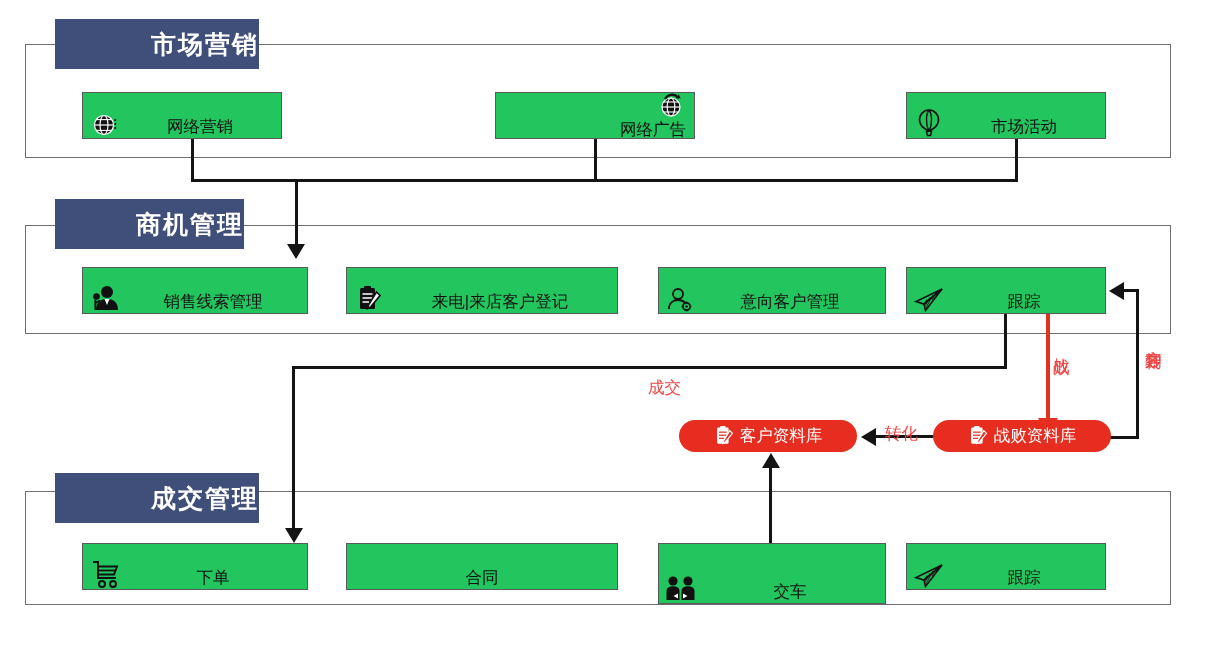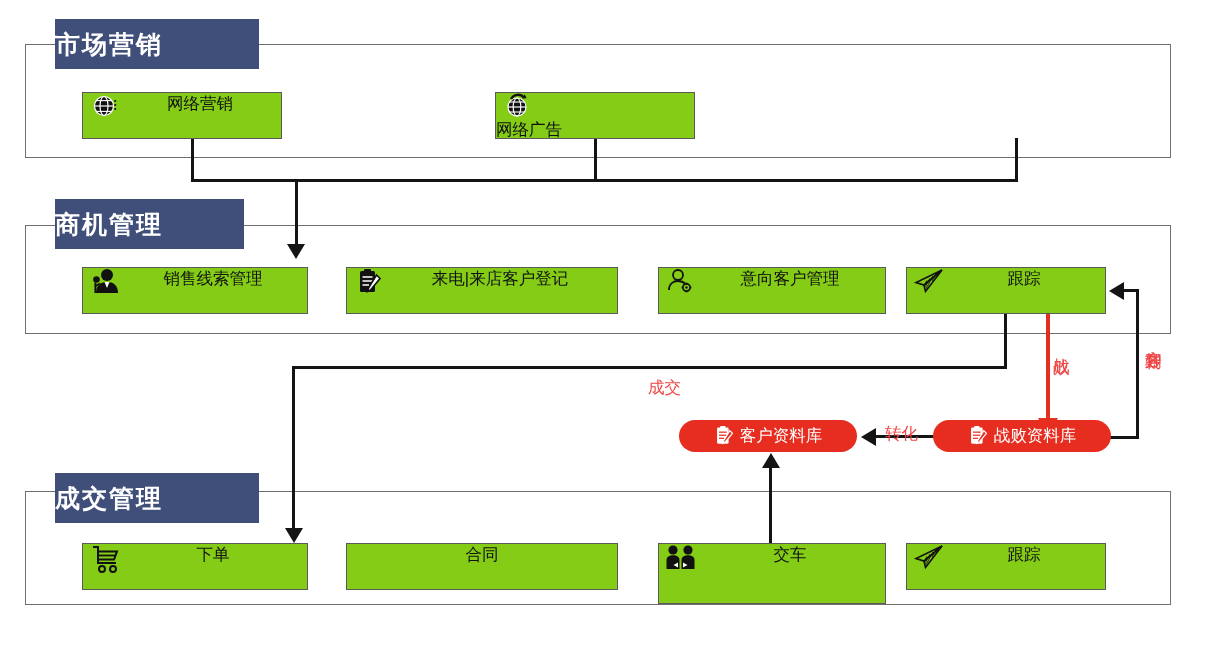--- a/index.html
+++ b/index.html
@@ -5,29 +5,29 @@
   html,body{margin:0;padding:0;background:#ffffff;}
   body{width:1216px;height:645px;font-family:"Liberation Sans","DejaVu Sans",sans-serif;}
   #stage{position:relative;width:1216px;height:645px;overflow:hidden;background:#fff;}
 
   
   .section-box{position:absolute;border:1.4px solid #6f6f6f;background:transparent;box-sizing:border-box;}
 
   
   .section-header{
     position:absolute;background:#3f4f7a;color:#ffffff;
-    display:flex;align-items:center;justify-content:flex-start;
+    display:flex;align-items:center;justify-content:flex-end;
     font-size:25px;font-weight:bold;letter-spacing:2px;
     box-sizing:border-box;z-index:6;
   }
 
   
   .node{
-    position:absolute;border:1.3px solid #5a5a5a;background:#84cc16;
-    display:flex;align-items:flex-start;box-sizing:border-box;z-index:5;
+    position:absolute;border:1.3px solid #5a5a5a;background:#22c55e;
+    display:flex;align-items:flex-end;box-sizing:border-box;z-index:5;
   }
   .node .ico{width:44px;display:flex;align-items:center;justify-content:center;flex:0 0 auto;}
   .node .lbl{flex:1 1 auto;text-align:center;font-size:16.5px;color:#111;padding-right:8px;white-space:nowrap;}
   .node.noicon .lbl{padding-right:0;}
 
   
   .pill{
     position:absolute;background:#e62d1f;border-radius:22px;color:#fff;
     display:flex;align-items:center;justify-content:center;gap:6px;
     font-size:16.5px;box-sizing:border-box;z-index:7;
@@ -86,20 +86,31 @@
         <line x1="3" y1="14" x2="21" y2="14" stroke="#fff" stroke-width="1.2"></line>
         <line x1="4.7" y1="9" x2="19.3" y2="9" stroke="#fff" stroke-width="1.1"></line>
         <line x1="4.7" y1="19" x2="19.3" y2="19" stroke="#fff" stroke-width="1.1"></line>
         <path d="M6 6 A8 8 0 0 1 19 4.5" fill="none" stroke="#111" stroke-width="2.4"></path>
         <path d="M19.6 1.2 L21.6 5.2 L17.2 5.6 Z" fill="#111"></path>
       </svg>
     </span>
     <span class="lbl">网络广告</span>
   </div>
 
+  <div class="node" style="left:906px;top:92px;width:200px;height:47px;">
+    <span class="ico">
+      <svg width="26" height="30" viewBox="0 0 26 30">
+        <path d="M13 2 C19 2 22.5 7 22.5 12 C22.5 17 17.5 21 13 23 C8.5 21 3.5 17 3.5 12 C3.5 7 7 2 13 2 Z" fill="none" stroke="#111" stroke-width="1.7"></path>
+        <path d="M13 2 C10 6 9.3 16 13 23" fill="none" stroke="#111" stroke-width="1.4"></path>
+        <path d="M13 2 C16 6 16.7 16 13 23" fill="none" stroke="#111" stroke-width="1.4"></path>
+        <path d="M10.5 23.3 L15.5 23.3 L14.6 27.5 L11.4 27.5 Z" fill="none" stroke="#111" stroke-width="1.5"></path>
+      </svg>
+    </span>
+    <span class="lbl">市场活动</span>
+  </div>
 
   <div class="vline" style="left:191px;top:138px;height:44px;"></div>
   <div class="vline" style="left:594px;top:138px;height:44px;"></div>
   <div class="vline" style="left:1015px;top:138px;height:44px;"></div>
   <div class="hline" style="left:191px;top:179px;width:827px;"></div>
   <div class="vline" style="left:295px;top:179px;height:67px;"></div>
   <div class="arrow down" style="left:287px;top:244px;"></div>
 
   <div class="section-box" style="left:25px;top:225px;width:1146px;height:109px;"></div>
 

